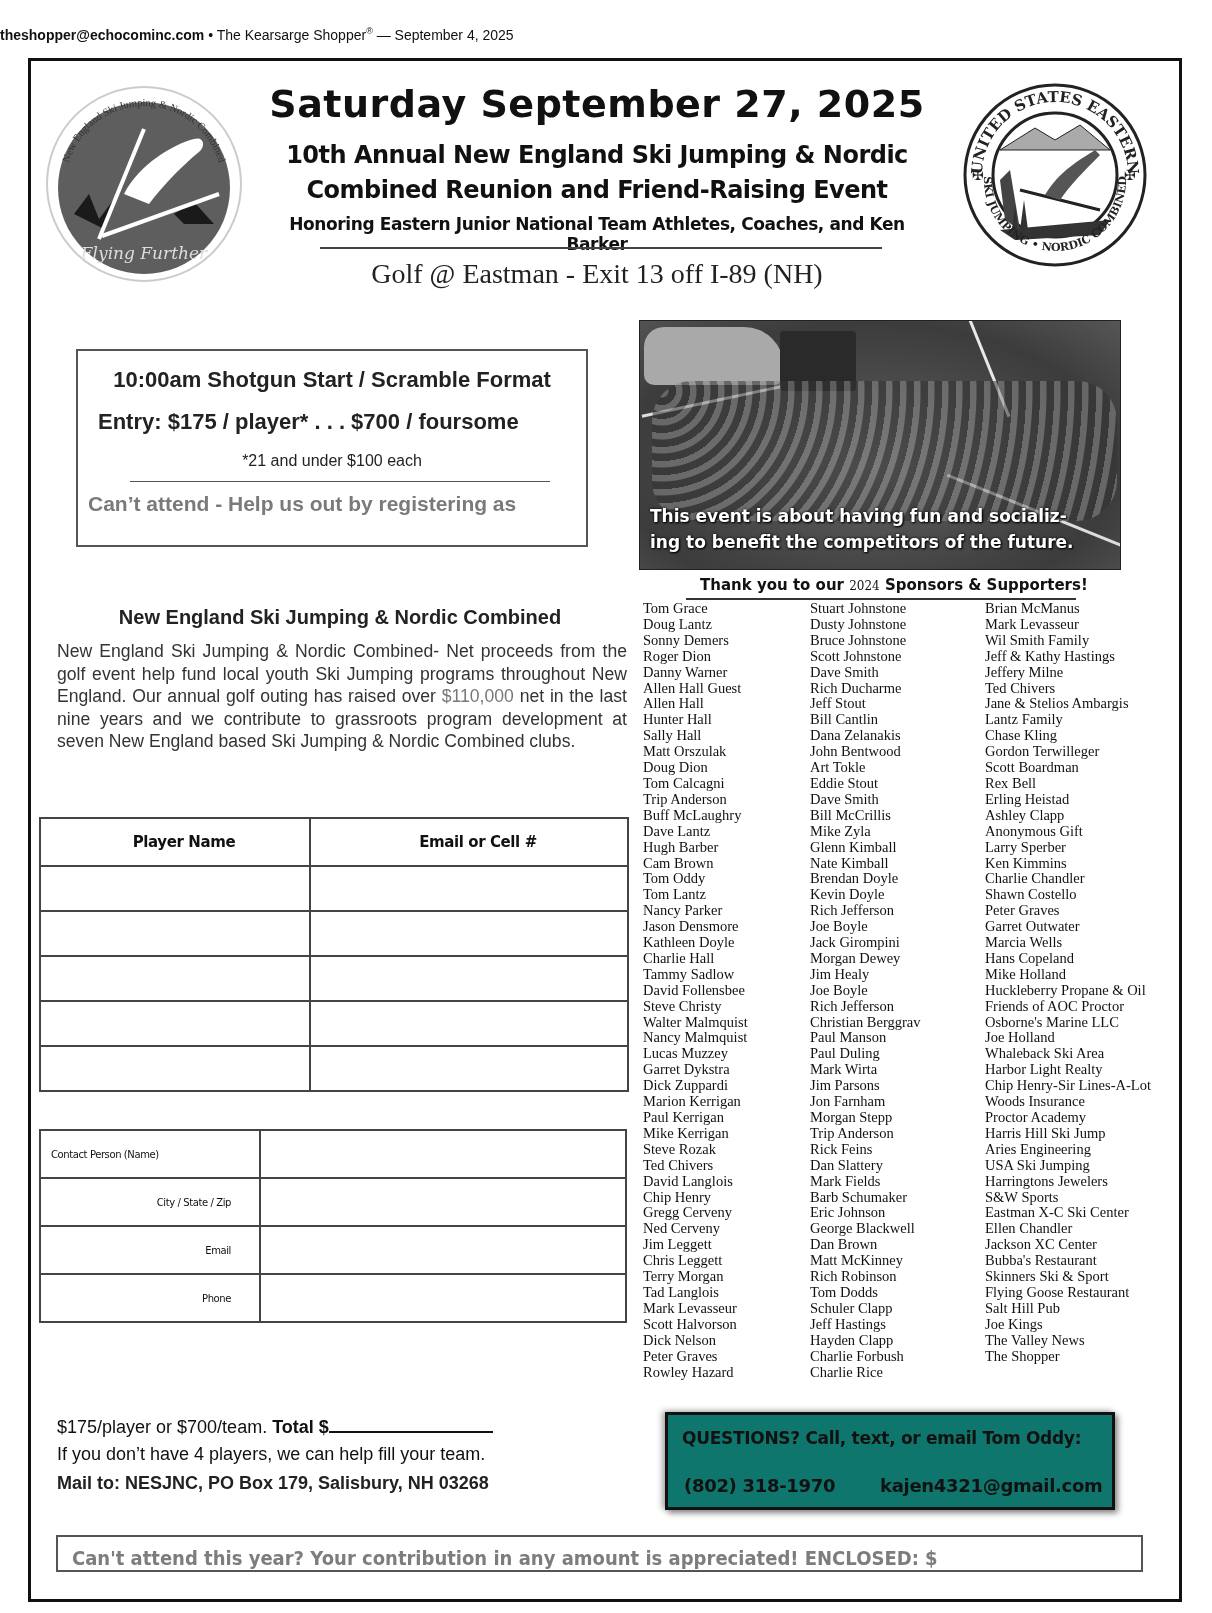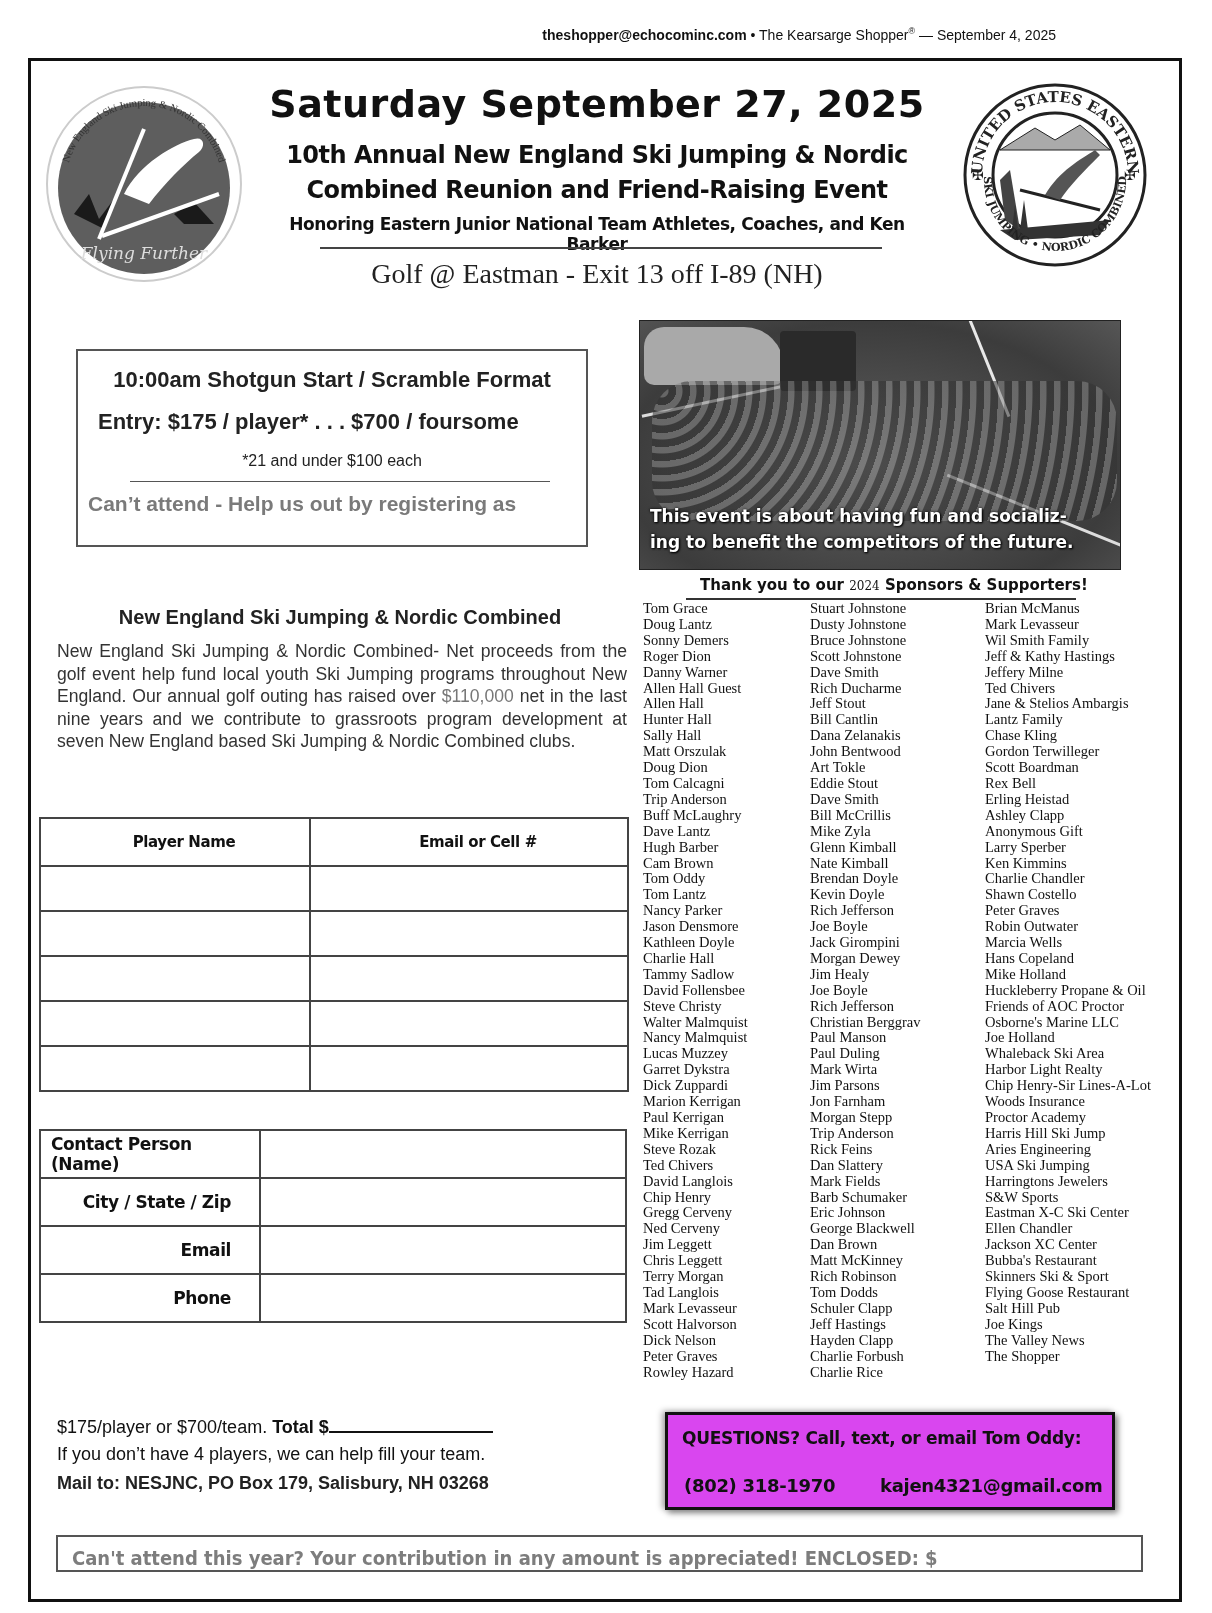--- a/index.html
+++ b/index.html
@@ -1,19 +1,19 @@
 <!DOCTYPE html>
 <html><head>
 <meta charset="utf-8">
 <style>
   * { box-sizing: border-box; margin: 0; padding: 0; }
   html, body { width: 1212px; height: 1613px; background: #ffffff; overflow: hidden; }
   body { position: relative; font-family: "Liberation Sans", sans-serif; color: #111; }
 
-  .masthead { position: absolute; top: 26px; left: 0; width: 1056px; text-align: right; font-size: 14px; color: #111; }
+  .masthead { position: absolute; top: 26px; left: 0; width: 1056px; text-align: left; font-size: 14px; color: #111; }
   .masthead b { font-weight: bold; }
   .masthead sup { font-size: 9px; }
 
   .frame { position: absolute; left: 28px; top: 58px; width: 1154px; height: 1544px; border: 3px solid #111; }
 
   
   .logo-left { position: absolute; left: 44px; top: 84px; width: 200px; height: 200px; }
   .logo-right { position: absolute; left: 960px; top: 80px; width: 190px; height: 190px; }
 
   .title-main { position: absolute; left: 262px; top: 82px; width: 670px; text-align: center; font-family: "DejaVu Sans", sans-serif; font-weight: bold; font-size: 38px; letter-spacing: 0.5px; color: #111; }
@@ -59,31 +59,31 @@
 
   
   table { border-collapse: collapse; position: absolute; }
   .player-table { left: 39px; top: 817px; width: 590px; }
   .player-table th, .player-table td { border: 2px solid #444; padding-left: 18px; }
   .player-table th { height: 48px; font-family: "DejaVu Sans", sans-serif; font-size: 15px; font-weight: bold; color: #111; letter-spacing: -0.4px; }
   .player-table td { height: 45px; }
 
   .contact-table { left: 39px; top: 1129px; width: 588px; }
   .contact-table td { border: 2px solid #444; height: 48px; }
-  .contact-table td.lbl { width: 220px; font-family: "DejaVu Sans", sans-serif; font-size: 17px; font-weight: bold; color: #111; letter-spacing: -0.4px; text-align: right; padding-right: 28px; border-radius: 12px; }
+  .contact-table td.lbl { width: 220px; font-family: "DejaVu Sans", sans-serif; font-size: 10px; font-weight: normal; color: #111; letter-spacing: -0.4px; text-align: right; padding-right: 28px; border-radius: 12px; }
   .contact-table td.lbl.first { text-align: left; padding-left: 10px; padding-right: 0; }
 
   .pay-line { position: absolute; left: 57px; top: 1415px; font-size: 18px; color: #111; }
   .pay-line b { font-weight: bold; }
   .pay-line .blank { display: inline-block; width: 164px; border-bottom: 2px solid #111; height: 18px; vertical-align: baseline; }
   .fill-line { position: absolute; left: 57px; top: 1444px; font-size: 18px; color: #111; }
   .mail-line { position: absolute; left: 57px; top: 1473px; font-size: 18px; font-weight: bold; color: #222; }
 
   
-  .questions { position: absolute; left: 665px; top: 1412px; width: 450px; height: 98px; border: 3px solid #111; box-shadow: 3px 3px 6px #888, -3px -1px 6px #aaa; background: #d946ef; }
+  .questions { position: absolute; left: 665px; top: 1412px; width: 450px; height: 98px; border: 3px solid #111; box-shadow: 3px 3px 6px #888, -3px -1px 6px #aaa; background: #0f766e; }
   .q1 { position: absolute; left: 14px; top: 13px; font-family: "DejaVu Sans", sans-serif; font-weight: bold; font-size: 17px; color: #111; letter-spacing: -0.3px; }
   .q2 { position: absolute; left: 16px; top: 60px; font-family: "DejaVu Sans", sans-serif; font-weight: bold; font-size: 18px; color: #111; letter-spacing: -0.3px; }
   .q3 { position: absolute; left: 212px; top: 60px; font-family: "DejaVu Sans", sans-serif; font-weight: bold; font-size: 18px; color: #111; letter-spacing: -0.3px; }
 
   
   .contrib { position: absolute; left: 56px; top: 1535px; width: 1087px; height: 37px; border: 2px solid #555; }
   .contrib span { position: absolute; left: 14px; top: 9px; font-family: "DejaVu Sans", sans-serif; font-weight: bold; font-size: 20px; color: #7d7d7d; transform: scaleX(0.9); transform-origin: left; white-space: nowrap; }
 </style>
 </head>
 <body>
@@ -286,21 +286,21 @@
     <div>Scott Boardman</div>
     <div>Rex Bell</div>
     <div>Erling Heistad</div>
     <div>Ashley Clapp</div>
     <div>Anonymous Gift</div>
     <div>Larry Sperber</div>
     <div>Ken Kimmins</div>
     <div>Charlie Chandler</div>
     <div>Shawn Costello</div>
     <div>Peter Graves</div>
-    <div>Robin Outwater</div>
+    <div>Garret Outwater</div>
     <div>Marcia Wells</div>
     <div>Hans Copeland</div>
     <div>Mike Holland</div>
     <div>Huckleberry Propane &amp; Oil</div>
     <div>Friends of AOC Proctor</div>
     <div>Osborne's Marine LLC</div>
     <div>Joe Holland</div>
     <div>Whaleback Ski Area</div>
     <div>Harbor Light Realty</div>
     <div>Chip Henry-Sir Lines-A-Lot</div>

